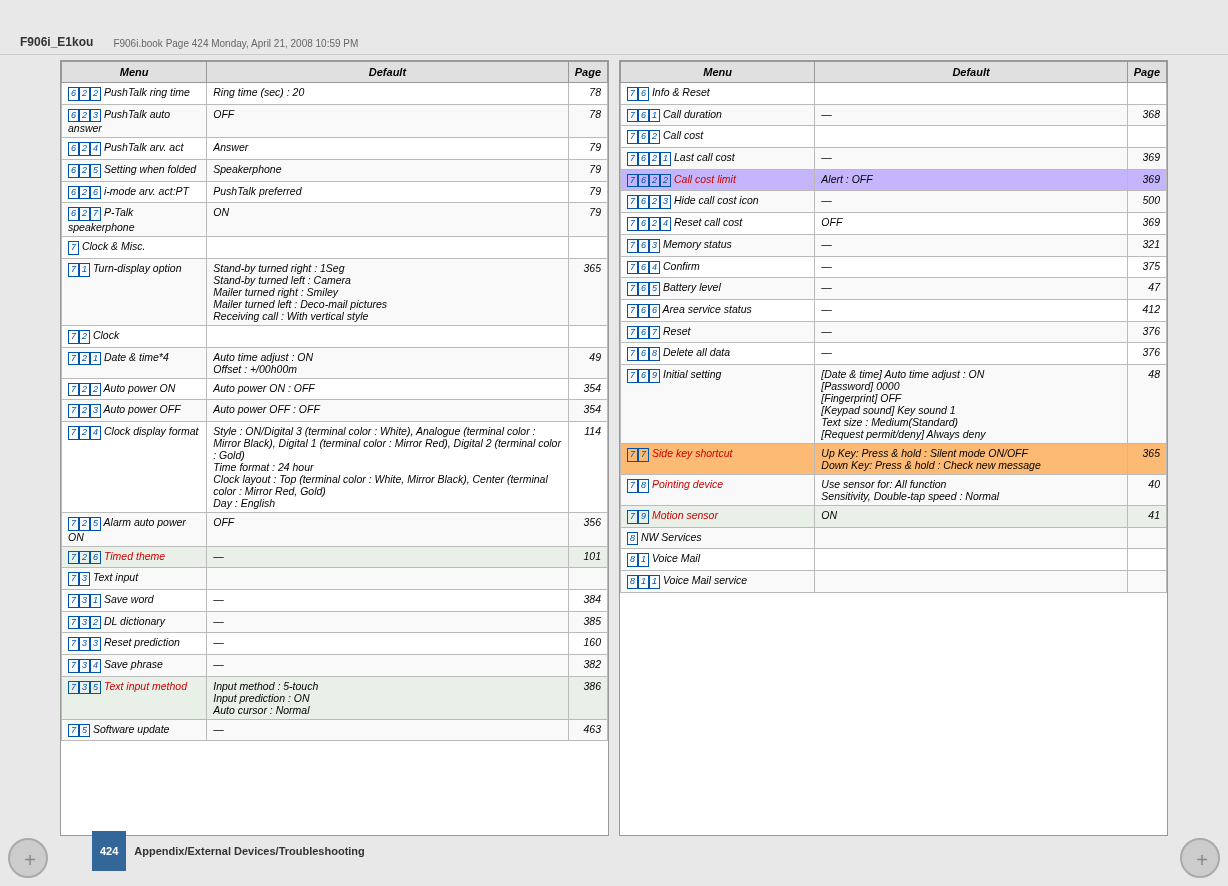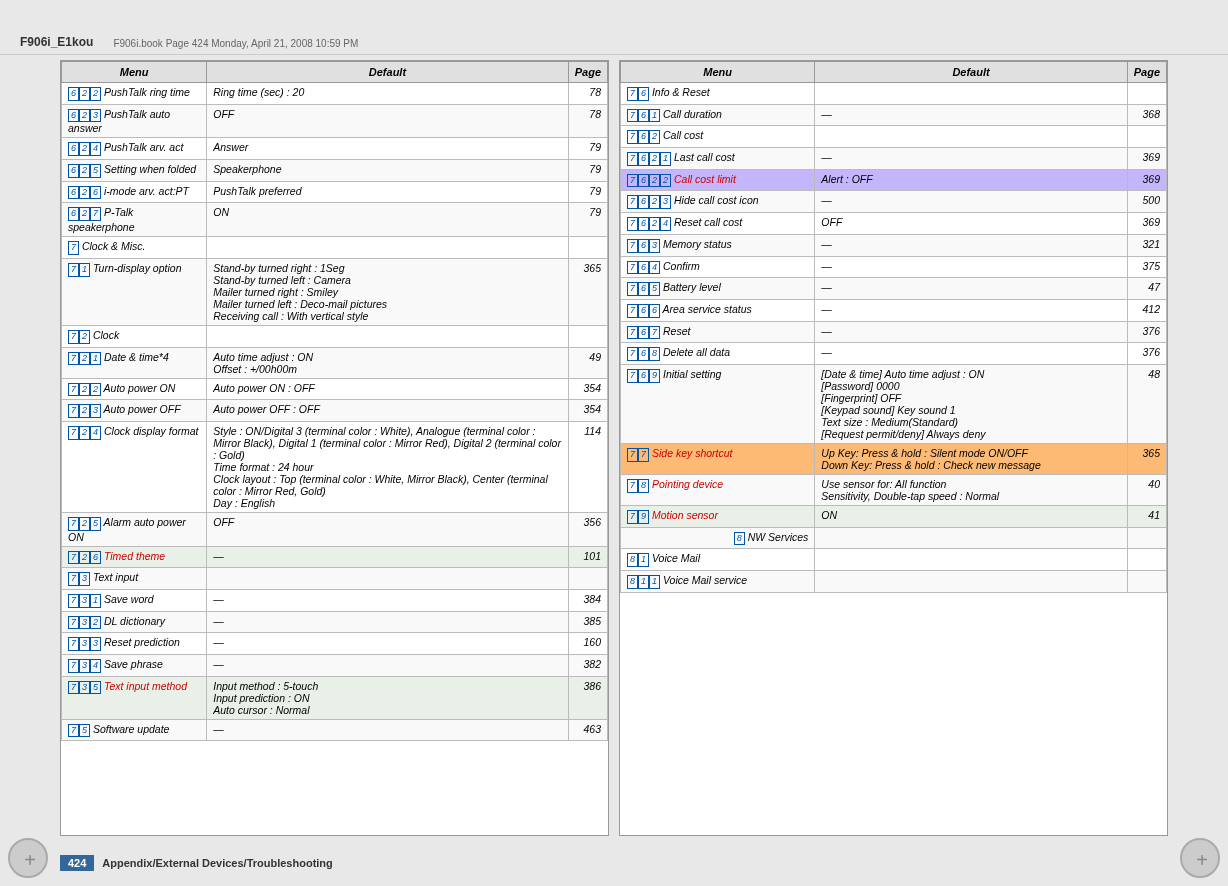--- a/index.html
+++ b/index.html
@@ -80,23 +80,24 @@
       position: absolute;
       bottom: 15px;
       left: 60px;
       right: 60px;
       display: flex;
       align-items: center;
     }
     .footer-label {
       background: #336699;
       color: white;
-      padding: 2px 8px;
+      padding: 14px 8px;
       font-size: 11px;
       font-weight: bold;
+      margin-left: 32px;
     }
     .footer-text {
       font-size: 11px;
       color: #333;
       margin-left: 8px;
       font-weight: bold;
     }
     .corner-circle {
       position: absolute;
       width: 40px;
@@ -361,21 +362,21 @@
               <td style="min-width: 140px;"><span style="color:#0055aa;"><span style="display:inline-block;border:1px solid #0055aa;padding:0 2px;font-size:9px;line-height:1.3;color:#0055aa;">7</span><span style="display:inline-block;border:1px solid #0055aa;padding:0 2px;font-size:9px;line-height:1.3;color:#0055aa;">8</span></span> <span style="color: rgb(204, 0, 0);">Pointing device</span></td>
               <td>Use sensor for: All function<br>Sensitivity, Double-tap speed : Normal</td>
               <td style="text-align: right; white-space: nowrap;">40</td>
             </tr>
             <tr style="background: rgb(232, 240, 232);">
               <td style="min-width: 140px;"><span style="color:#0055aa;"><span style="display:inline-block;border:1px solid #0055aa;padding:0 2px;font-size:9px;line-height:1.3;color:#0055aa;">7</span><span style="display:inline-block;border:1px solid #0055aa;padding:0 2px;font-size:9px;line-height:1.3;color:#0055aa;">9</span></span> <span style="color: rgb(204, 0, 0);">Motion sensor</span></td>
               <td>ON</td>
               <td style="text-align: right; white-space: nowrap;">41</td>
             </tr>
             <tr>
-              <td style="min-width: 140px; text-align: right;"><span style="color:#0055aa;"><span style="display:inline-block;border:1px solid #0055aa;padding:0 2px;font-size:9px;line-height:1.3;color:#0055aa;">8</span></span> <span>NW Services</span></td>
+              <td style="min-width: 140px;"><span style="color:#0055aa;"><span style="display:inline-block;border:1px solid #0055aa;padding:0 2px;font-size:9px;line-height:1.3;color:#0055aa;">8</span></span> <span>NW Services</span></td>
               <td></td>
               <td style="text-align: right; white-space: nowrap;"></td>
             </tr>
             <tr>
               <td style="min-width: 140px;"><span style="color:#0055aa;"><span style="display:inline-block;border:1px solid #0055aa;padding:0 2px;font-size:9px;line-height:1.3;color:#0055aa;">8</span><span style="display:inline-block;border:1px solid #0055aa;padding:0 2px;font-size:9px;line-height:1.3;color:#0055aa;">1</span></span> <span>Voice Mail</span></td>
               <td></td>
               <td style="text-align: right; white-space: nowrap;"></td>
             </tr>
             <tr>
               <td style="min-width: 140px;"><span style="color:#0055aa;"><span style="display:inline-block;border:1px solid #0055aa;padding:0 2px;font-size:9px;line-height:1.3;color:#0055aa;">8</span><span style="display:inline-block;border:1px solid #0055aa;padding:0 2px;font-size:9px;line-height:1.3;color:#0055aa;">1</span><span style="display:inline-block;border:1px solid #0055aa;padding:0 2px;font-size:9px;line-height:1.3;color:#0055aa;">1</span></span> <span>Voice Mail service</span></td>

